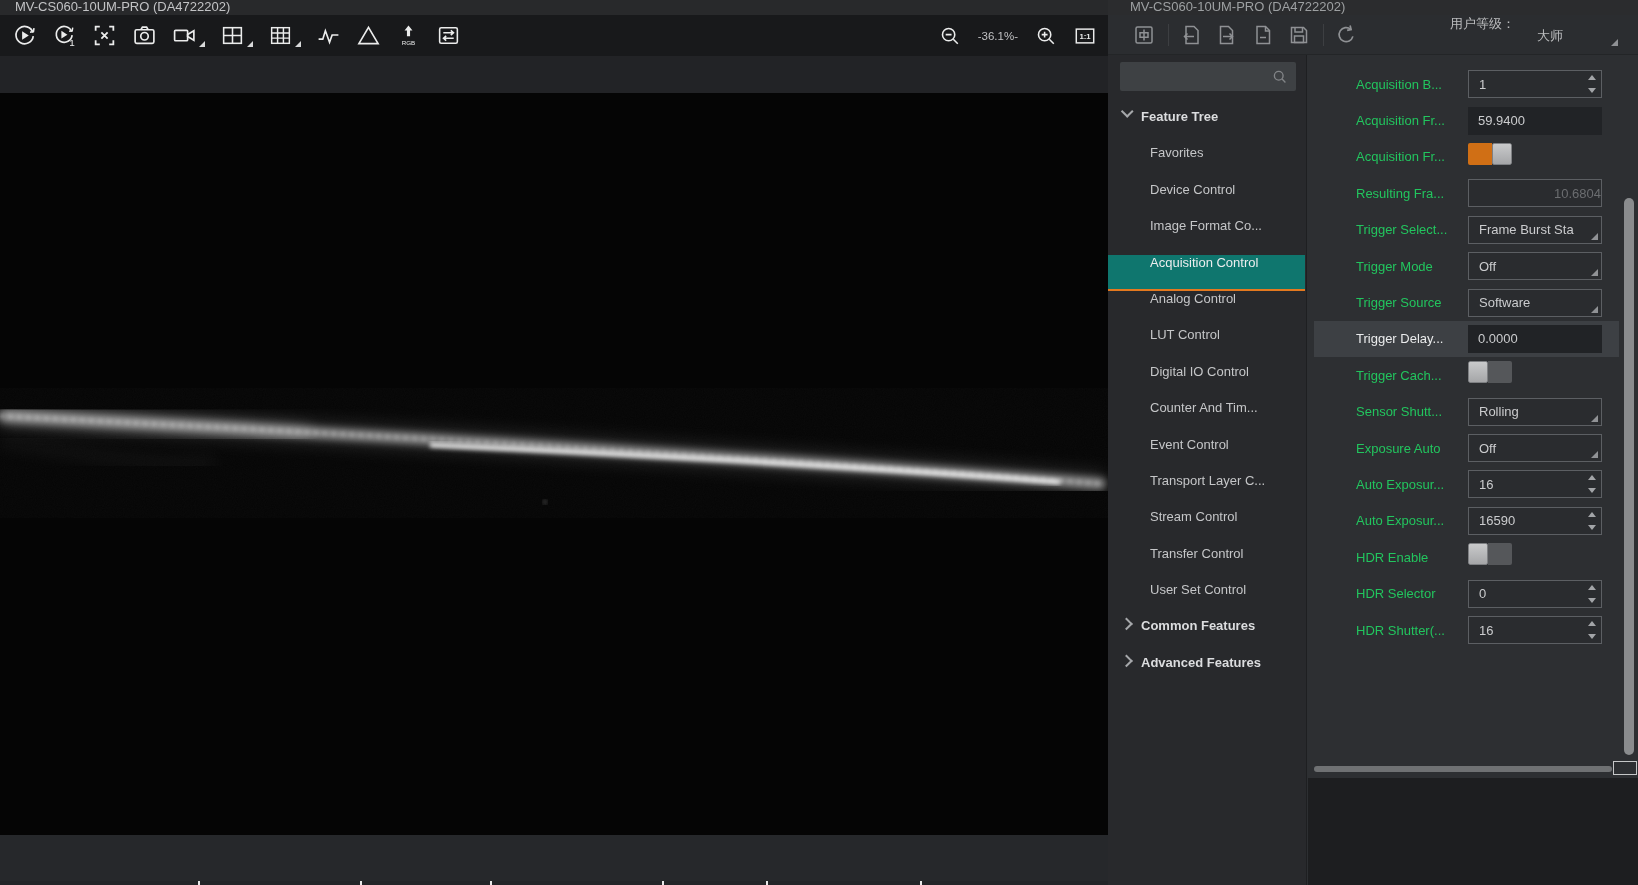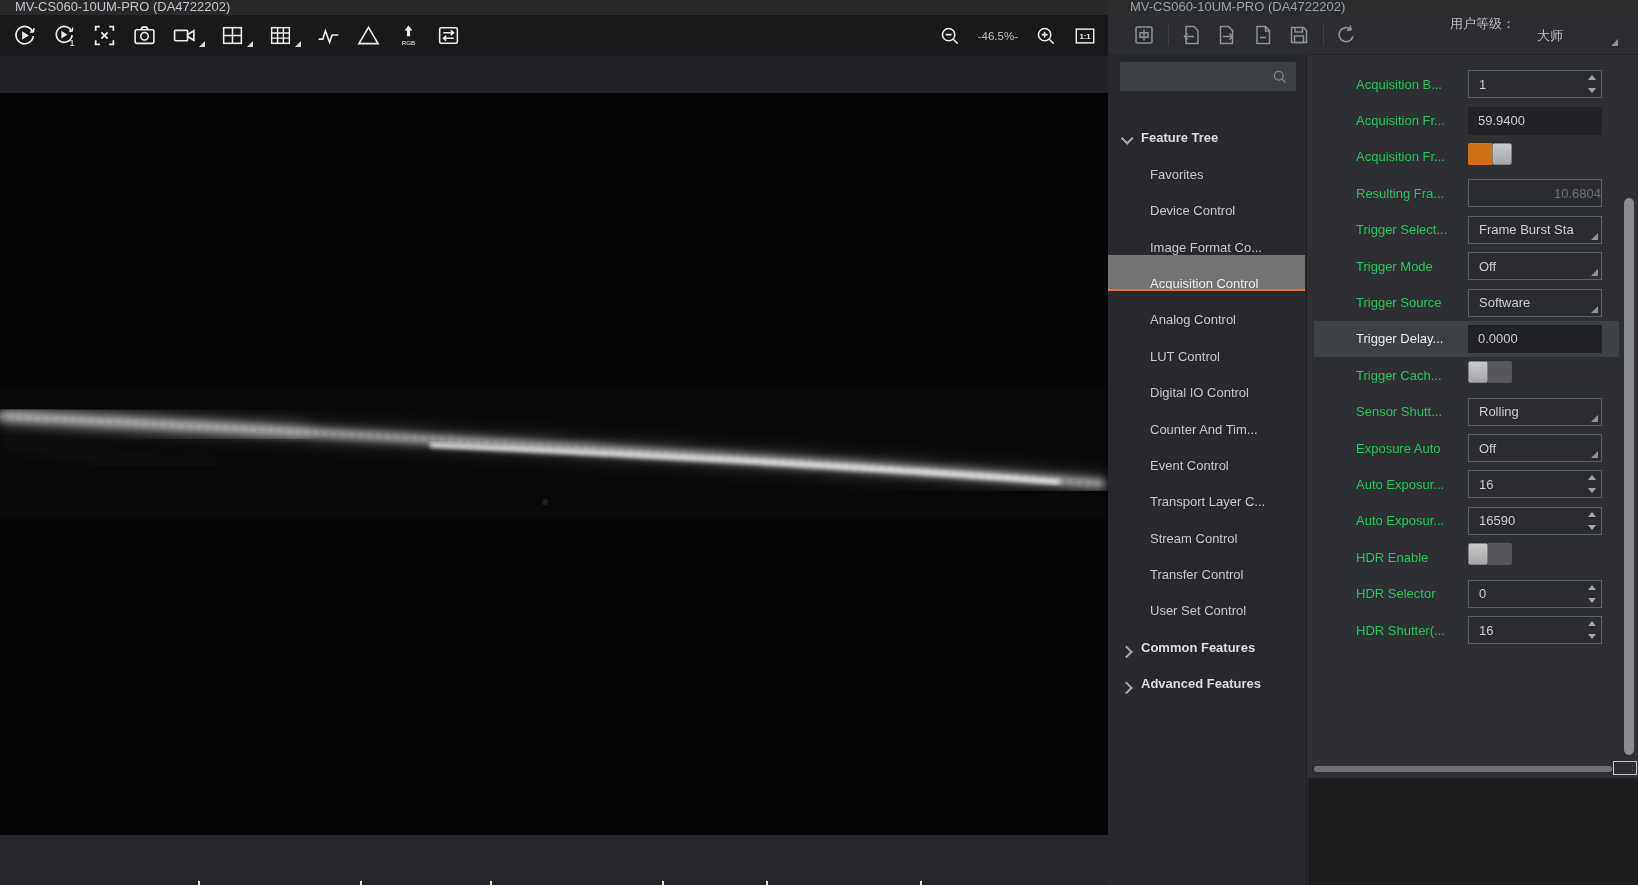--- a/index.html
+++ b/index.html
@@ -39,24 +39,24 @@
   .ul-caret{position:absolute;left:503px;top:24px;width:0;height:0;
             border-left:7px solid transparent;border-bottom:7px solid #8f9194;}
   .rbody{position:absolute;top:55px;left:0;right:0;bottom:0;}
   
   .treecol{position:absolute;left:0;top:0;width:199px;bottom:0;background:#28292c;border-right:1px solid #1e1f21;box-sizing:border-box;}
   .search{position:absolute;left:12px;top:7px;width:176px;height:29px;background:#3e4144;border-radius:2px;
           display:flex;align-items:center;}
   .search input{flex:1;min-width:0;background:transparent;border:none;outline:none;color:#d5d6d8;font-size:13px;padding:0 8px;}
   .search .sicon{width:18px;height:18px;margin-right:7px;opacity:.85;flex:none;}
   #tree{position:absolute;top:54px;left:0;right:1px;}
-  .trow{height:36.4px;display:flex;align-items:flex-end;font-size:13px;color:#c5c6c8;cursor:pointer;position:relative;box-sizing:border-box;}
+  .trow{height:36.4px;display:flex;align-items:flex-start;font-size:13px;color:#c5c6c8;cursor:pointer;position:relative;box-sizing:border-box;}
   .trow.bold{font-weight:bold;color:#dcdddf;padding-left:14px;}
   .trow.item{padding-left:42px;}
-  .trow.sel{background:#737373;color:#ecedee;}
+  .trow.sel{background:#0f766e;color:#ecedee;}
   .trow.sel::after{content:"";position:absolute;left:0;right:0;bottom:0;height:2px;background:#e4791f;}
   .chev{width:7px;height:7px;border-right:2px solid #a6a8ab;border-bottom:2px solid #a6a8ab;flex:none;margin-right:10px;}
   .chev.down{transform:rotate(45deg) translate(-1px,-2px);}
   .chev.right{transform:rotate(-45deg) translate(-1px,1px);}
   
   .propscol{position:absolute;left:200px;top:0;right:0;bottom:0;}
   #props{position:absolute;top:11px;left:6px;right:19px;}
   .prow{height:36.4px;display:flex;align-items:center;padding-left:42px;position:relative;box-sizing:border-box;}
   .prow.hl{background:#3d4044;}
   .prow.hl .plabel{color:#eaebec;}
@@ -193,21 +193,21 @@
         </div>
       <div class="ltb-right">
         <button class="tbtn">
           <span class="ticon small">
               <svg viewBox="0 0 24 24" fill="none" stroke="#ebecec" stroke-width="1.7">
                 <circle cx="10.5" cy="10.5" r="6.7"></circle>
                 <path d="M15.6 15.6l4.9 4.9M7.3 10.5h6.4"></path>
               </svg>
             </span>
         </button>
-        <span class="zoomtext">-46.5%-</span>
+        <span class="zoomtext">-36.1%-</span>
         <button class="tbtn">
           <span class="ticon small">
               <svg viewBox="0 0 24 24" fill="none" stroke="#ebecec" stroke-width="1.7">
                 <circle cx="10.5" cy="10.5" r="6.7"></circle>
                 <path d="M15.6 15.6l4.9 4.9M7.3 10.5h6.4M10.5 7.3v6.4"></path>
               </svg>
             </span>
         </button>
         <button class="tbtn">
           <span class="ticon small">

